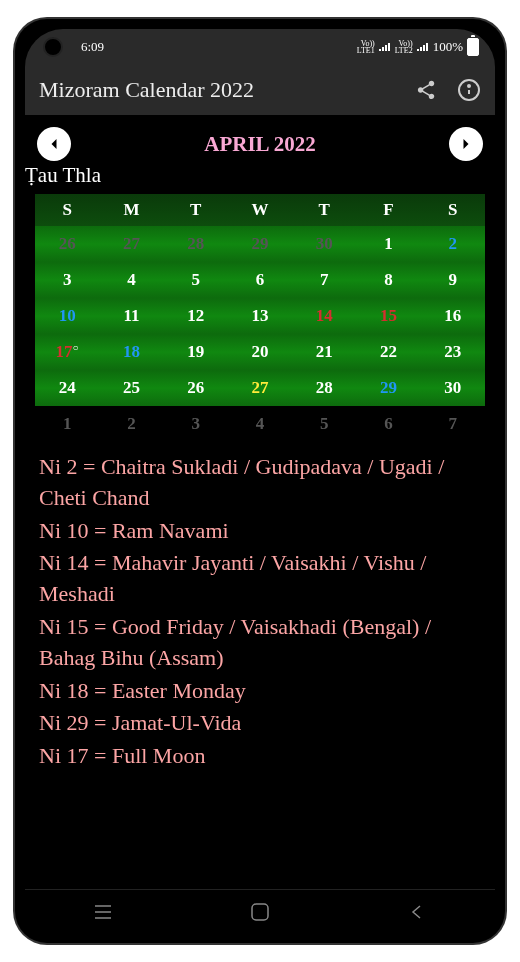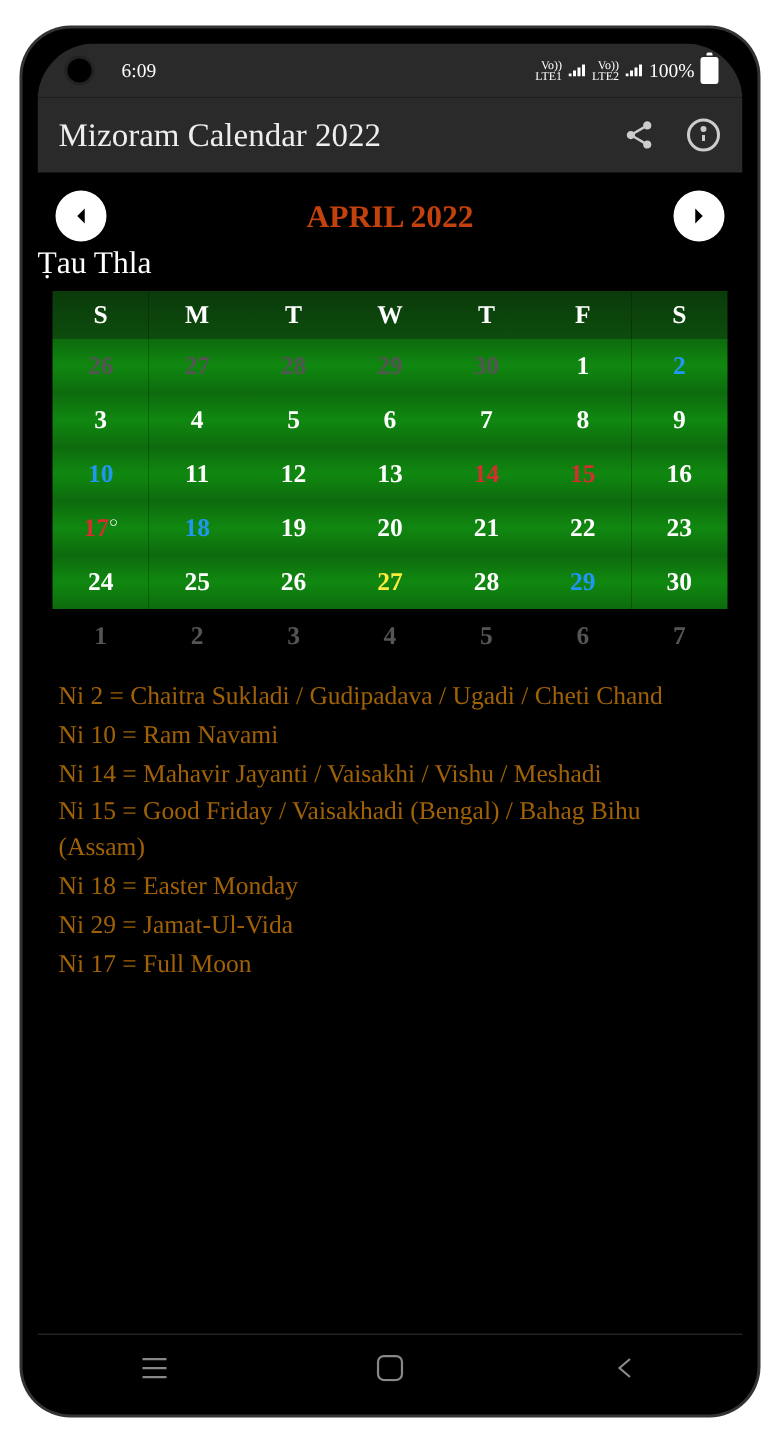--- a/index.html
+++ b/index.html
@@ -137,21 +137,21 @@
       align-items: center;
       justify-content: center;
       cursor: pointer;
     }
     
     .nav-arrow svg {
       fill: #000;
     }
     
     .month-title {
-      color: #c2410c;
+      color: #f9a8d4;
       font-size: 21px;
       font-weight: 700;
       text-align: center;
     }
     
     .month-subtitle {
       color: #fff;
       font-size: 21px;
       font-weight: 400;
       text-align: left;
@@ -195,22 +195,22 @@
     
     .day-cell .moon {
       font-size: 10px;
       position: relative;
       top: -6px;
       color: #fff;
     }
     
     .events-list {
       padding: 10px 14px;
-      color: #a16207;
-      font-size: 17px;
+      color: #fca5a5;
+      font-size: 22px;
       line-height: 1.4;
     }
     
     .event-item {
       margin-bottom: 2px;
     }
     
     .nav-buttons {
       position: absolute;
       bottom: 0;

